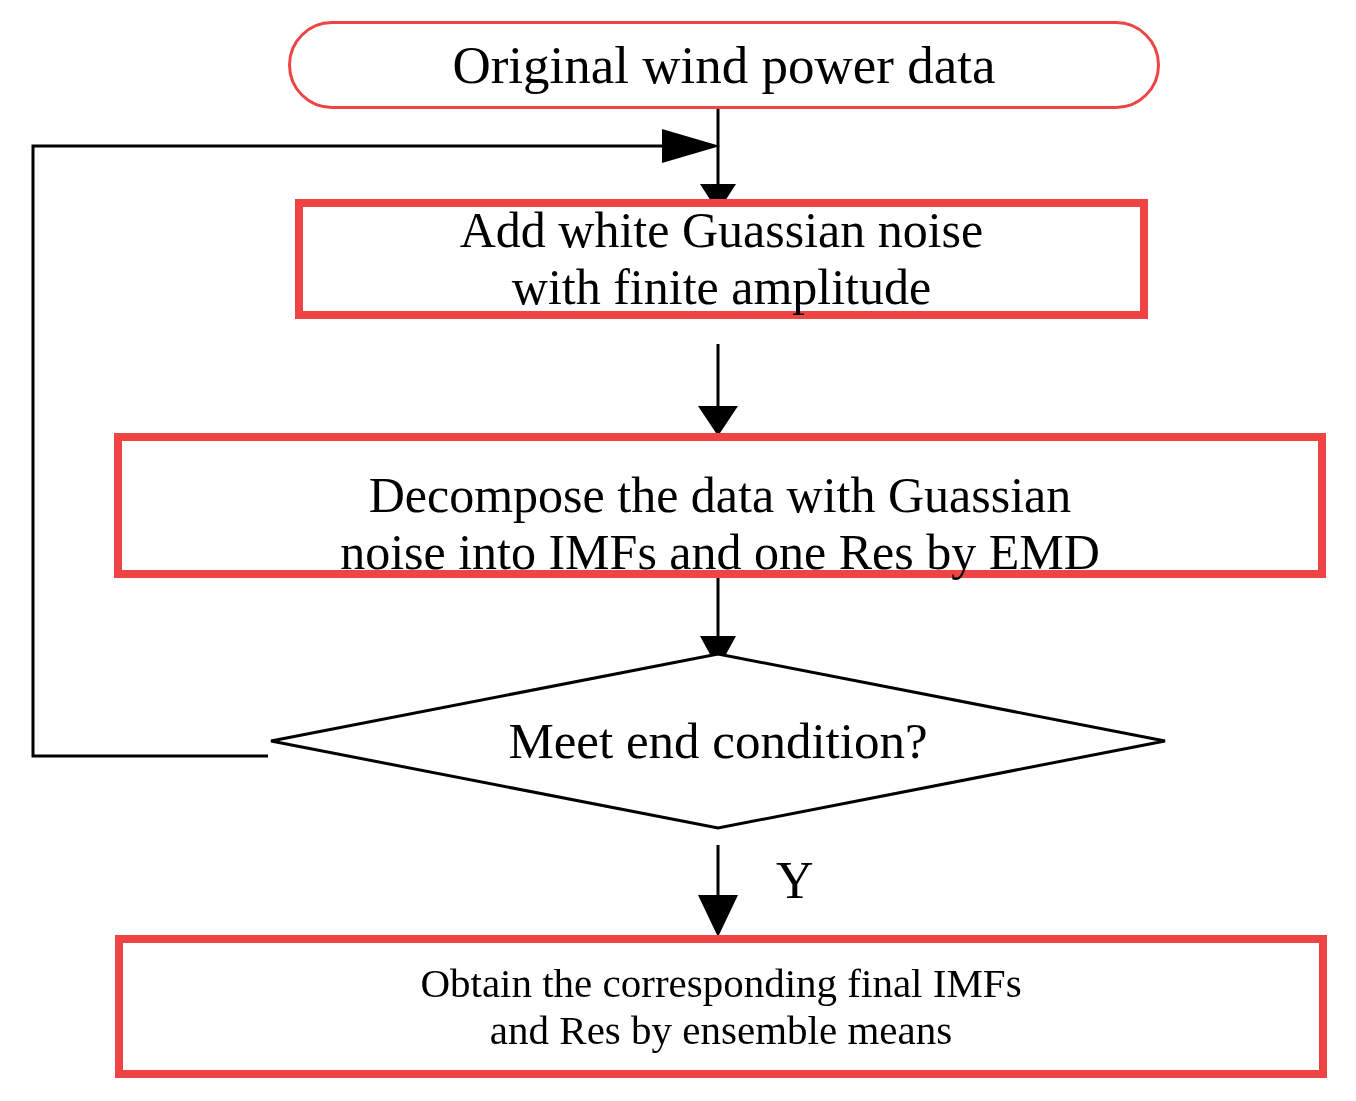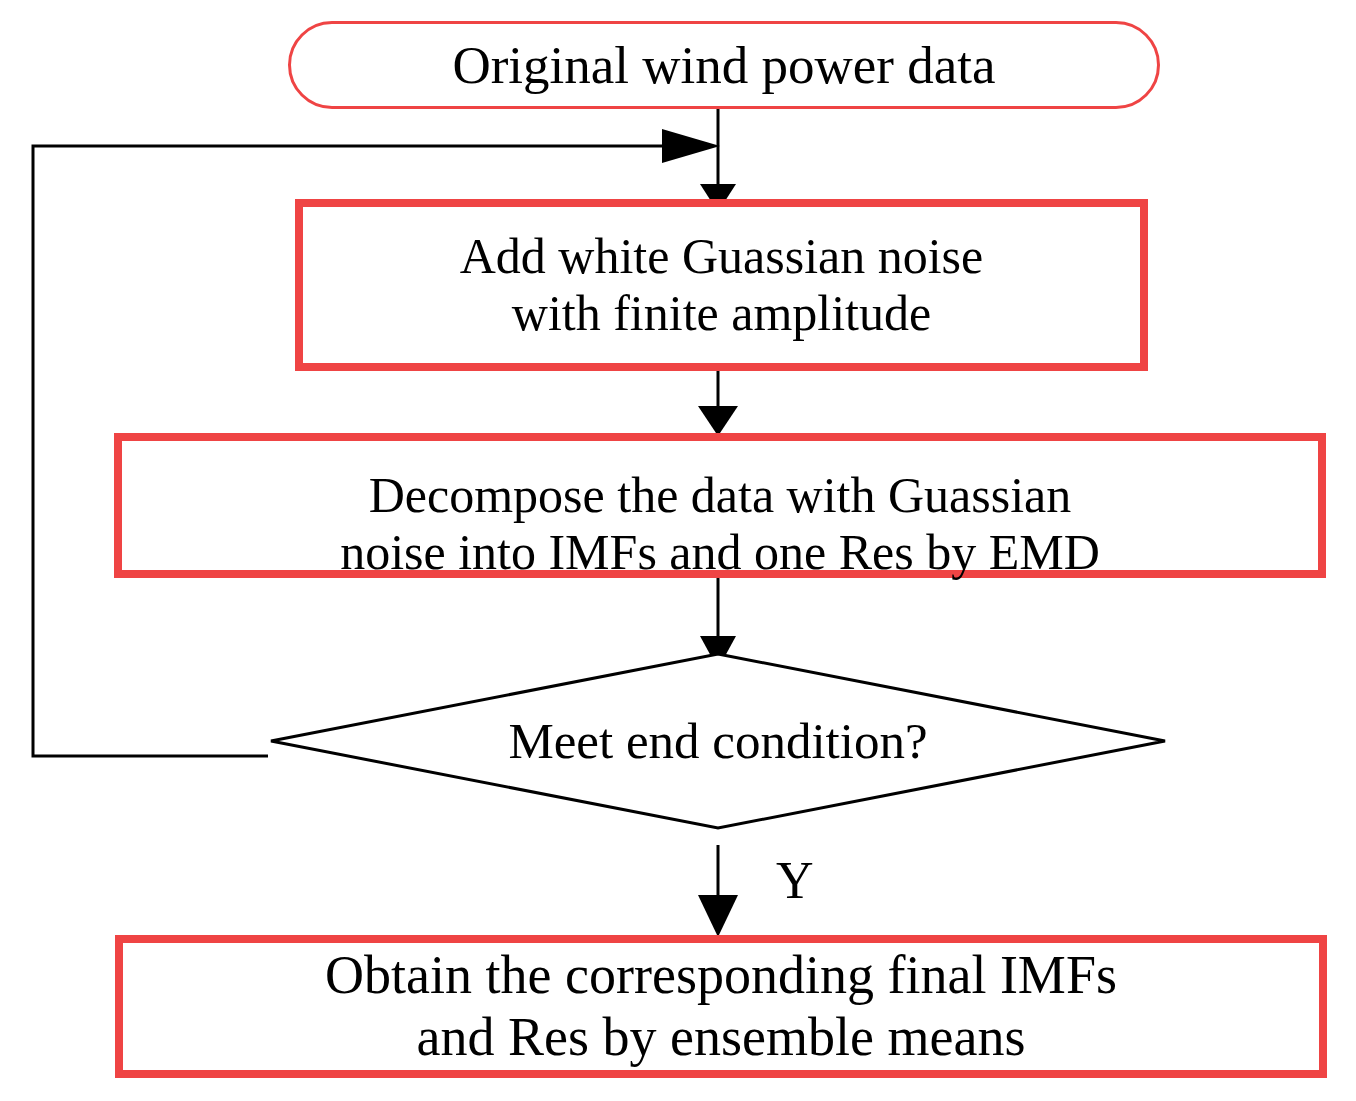--- a/index.html
+++ b/index.html
@@ -57,21 +57,21 @@
   }
   #node-start .node-text {
     font-size: 53px;
     line-height: 1.0;
   }
   
   #node-add-noise {
     left: 295px;
     top: 199px;
     width: 853px;
-    height: 172px;
+    height: 120px;
   }
   #node-add-noise .node-text {
     font-size: 50px;
     line-height: 1.14;
   }
   
   #node-decompose {
     left: 114px;
     top: 433px;
     width: 1212px;
@@ -113,21 +113,21 @@
     line-height: 1.0;
   }
   
   #node-obtain {
     left: 115px;
     top: 935px;
     width: 1212px;
     height: 143px;
   }
   #node-obtain .node-text {
-    font-size: 54px;
+    font-size: 41px;
     line-height: 1.14;
   }
   
   .edge-label {
     position: absolute;
     color: #000000;
     font-family: "Liberation Serif", "DejaVu Serif", serif;
     z-index: 3;
   }
   #label-yes {

